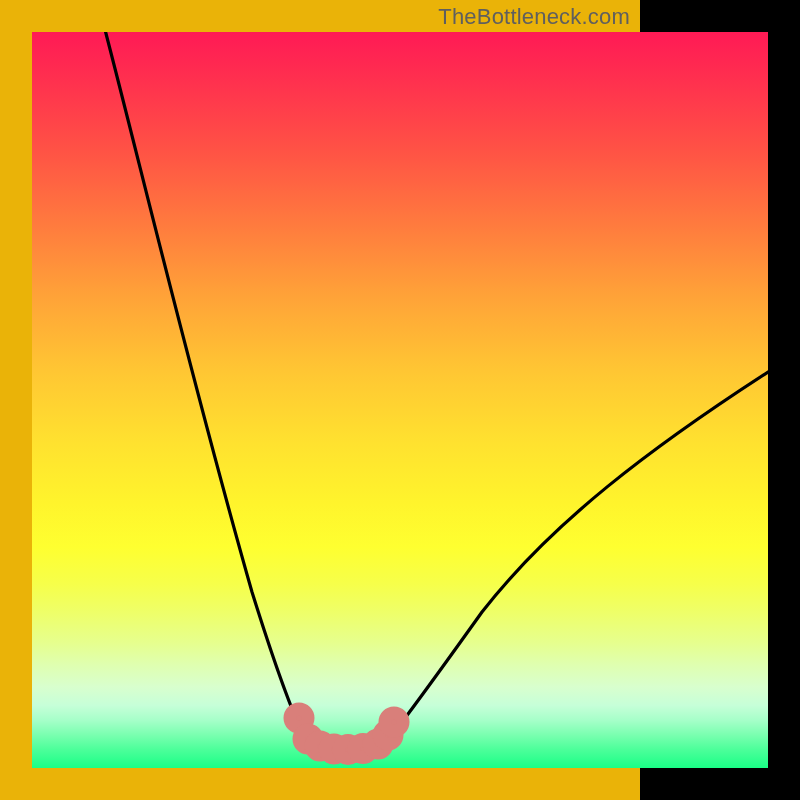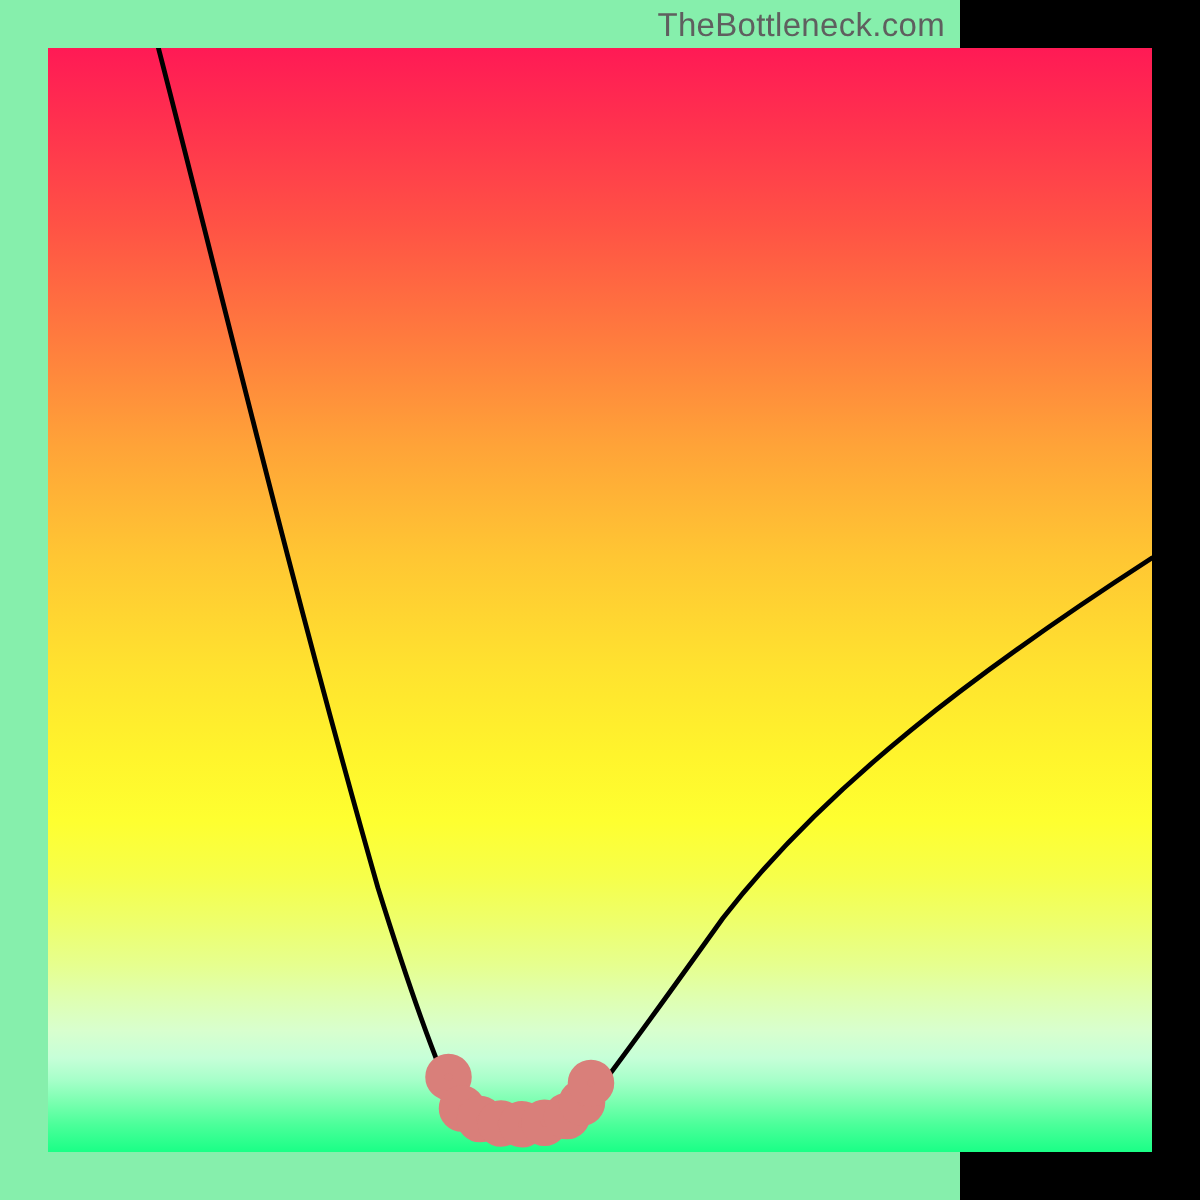--- a/index.html
+++ b/index.html
@@ -10,21 +10,21 @@
     background: #000000;
     overflow: hidden;
     font-family: Arial, Helvetica, sans-serif;
   }
   .frame {
     position: absolute;
     left: 0;
     top: 0;
     width: 640px;
     height: 800px;
-    background: #86efac;
+    background: #eab308;
   }
   .plot-area {
     position: absolute;
     left: 32px;
     top: 32px;
     width: 736px;
     height: 736px;
     overflow: hidden;
   }
   .gradient {

